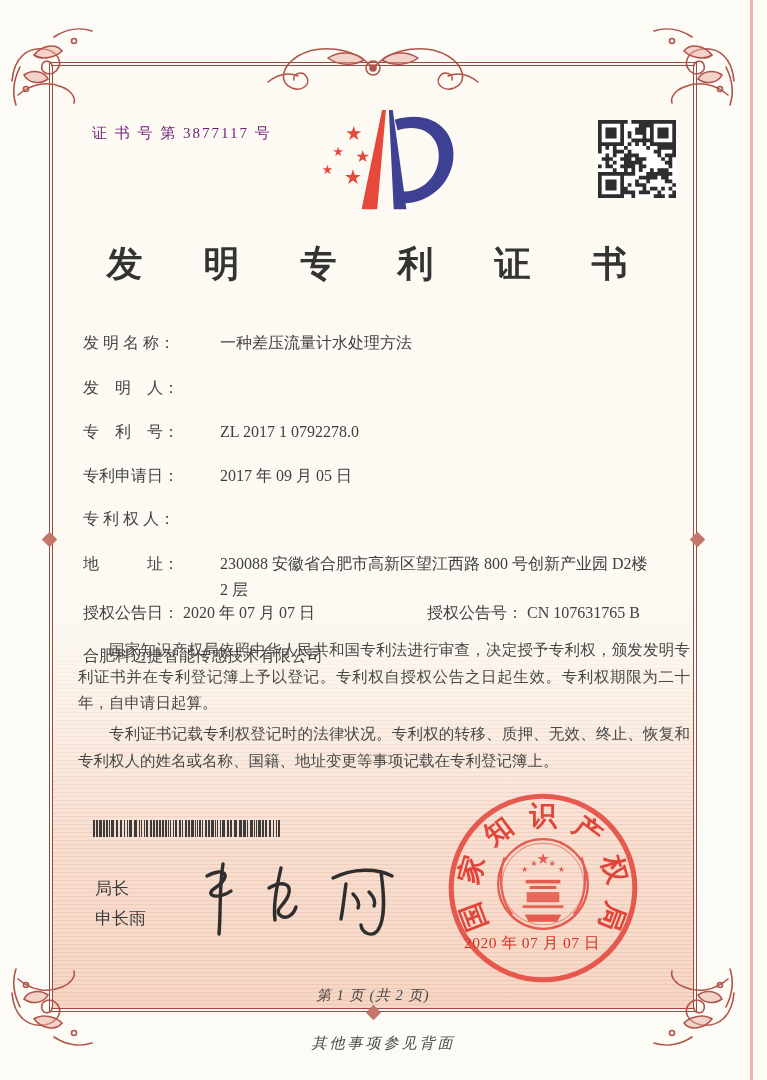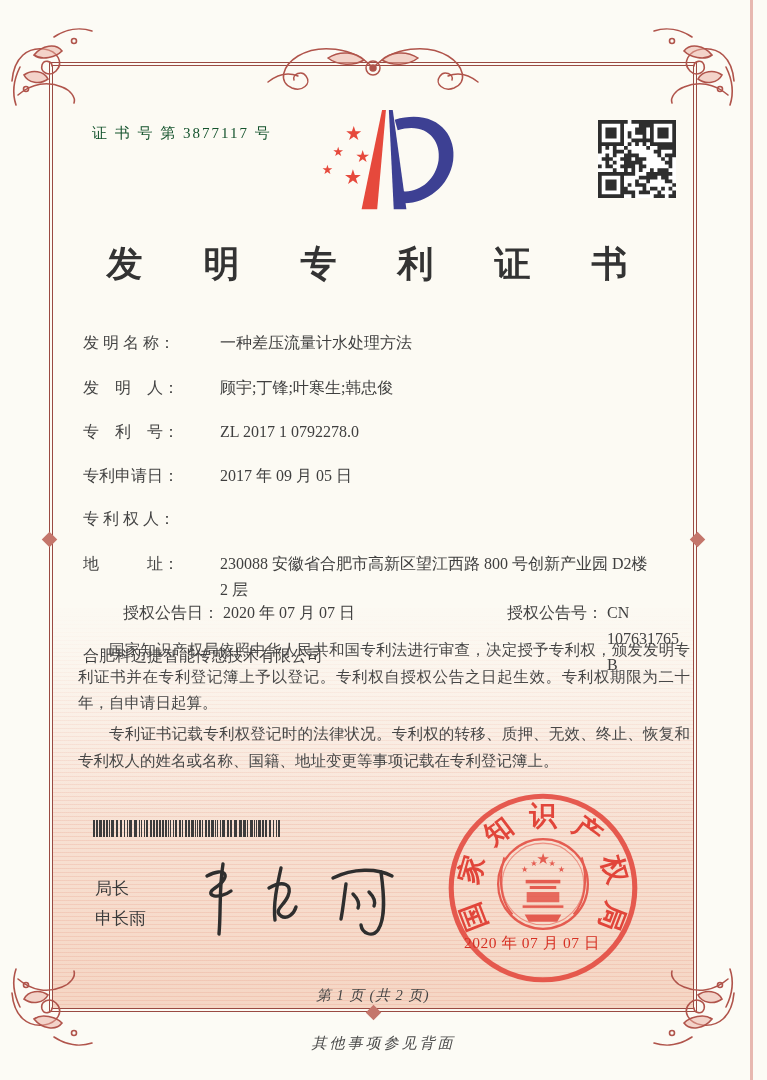--- a/index.html
+++ b/index.html
@@ -28,33 +28,33 @@
   .orn svg{display:block;width:100%;height:100%;}
   .orn-tr{transform:scaleX(-1);}
   .orn-bl{transform:scaleY(-1);}
   .orn-br{transform:scale(-1,-1);}
   .diamond{
     position:absolute;width:11px;height:11px;background:#c4766b;
     transform:rotate(45deg);z-index:1;
   }
   
   .abs{position:absolute;z-index:2;}
-  .cert-number{left:92px;top:124px;font-size:15px;letter-spacing:2px;color:#14532d;}
+  .cert-number{left:92px;top:124px;font-size:15px;letter-spacing:2px;color:#701a75;}
   .main-title{
     left:49px;top:240px;width:648px;text-align:center;
     font-size:36px;font-weight:600;letter-spacing:26px;padding-left:14px;
     box-sizing:border-box;color:#333;
   }
   .field-row{left:83px;width:572px;display:flex;font-size:16px;line-height:26px;color:#3f3f3f;gap:37px;}
   .field-label{flex:0 0 100px;white-space:pre;color:#444;}
   .field-value{flex:1;max-width:455px;}
   .row-name{top:330px;} .row-inventor{top:375px;} .row-patno{top:419px;}
   .row-filing{top:463px;} .row-patentee{top:506px;flex-direction:column;} .row-address{top:551px;}
   .row-grant{top:600px;width:600px;}
-  .grant-pair{display:flex;margin-left:40px;}
+  .grant-pair{display:flex;}
   .grant-pair.first{width:307px;flex:0 0 307px;}
   .paragraphs{left:78px;top:633px;width:612px;font-size:15.5px;line-height:1.72;
     color:#474747;text-align:justify;}
   .paragraphs p{margin:4px 0 3px 0;text-indent:2em;}
   .barcode{left:93px;top:820px;width:188px;height:17px;}
   .director{left:95px;top:874px;font-size:17px;line-height:30px;color:#3c3c3c;}
   .signature{left:185px;top:846px;width:215px;height:95px;z-index:3;}
   .seal{left:441px;top:786px;width:204px;height:204px;z-index:3;}
   .seal svg{display:block;width:100%;height:100%;}
   .seal-char-group text{
@@ -176,21 +176,20 @@
 </div>
 
 <div class="abs main-title">发 明 专 利 证 书</div>
 
 <div class="abs field-row row-name">
   <span class="field-label">发 明 名 称：</span>
   <span class="field-value">一种差压流量计水处理方法</span>
 </div>
 <div class="abs field-row row-inventor">
   <span class="field-label">发　明　人：</span>
-  <span class="field-value">顾宇;丁锋;叶寒生;韩忠俊</span>
 </div>
 <div class="abs field-row row-patno">
   <span class="field-label">专　利　号：</span>
   <span class="field-value">ZL 2017 1 0792278.0</span>
 </div>
 <div class="abs field-row row-filing">
   <span class="field-label">专利申请日：</span>
   <span class="field-value">2017 年 09 月 05 日</span>
 </div>
 <div class="abs field-row row-patentee">

